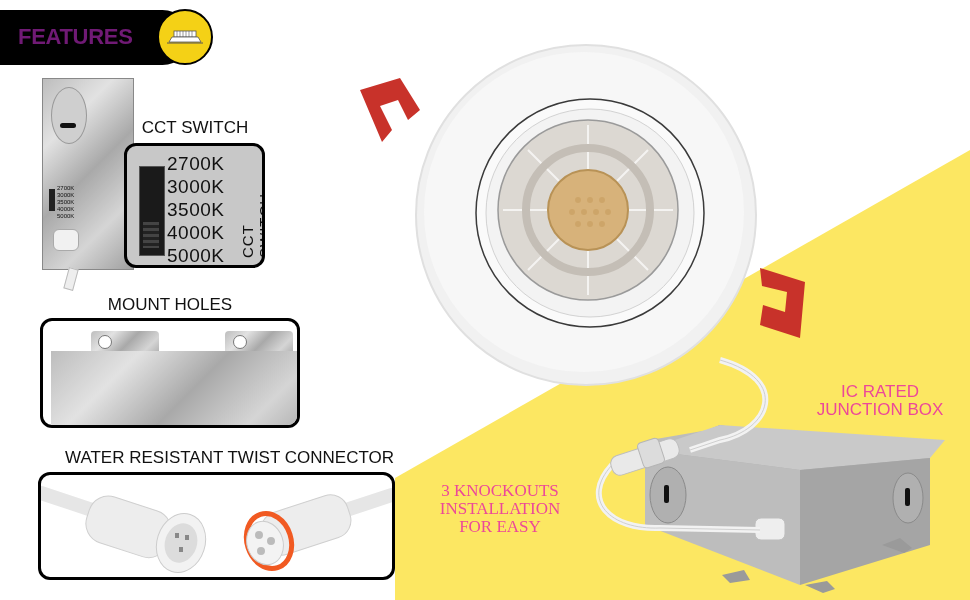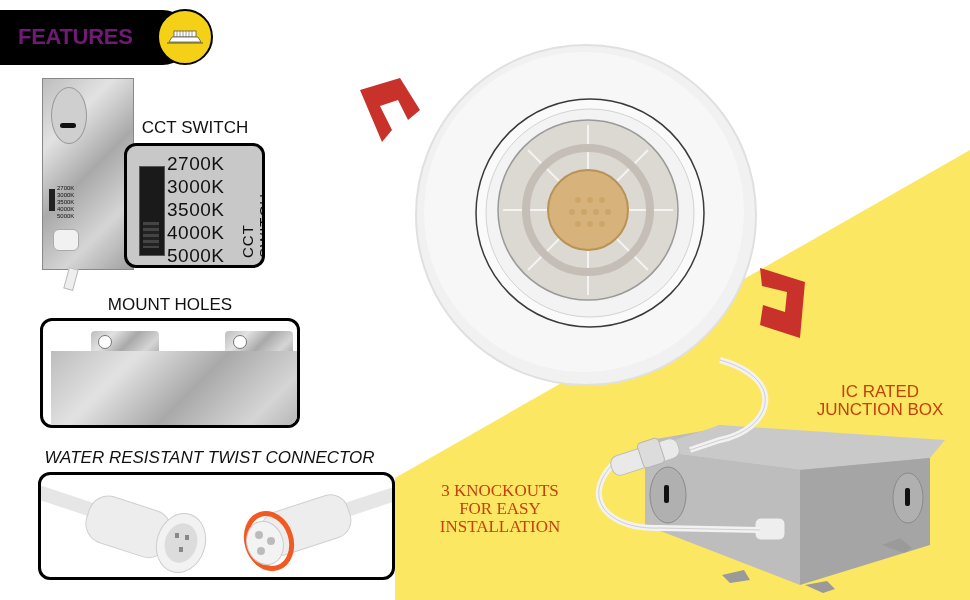--- a/index.html
+++ b/index.html
@@ -8,21 +8,21 @@
   #bg-svg { position:absolute; left:0; top:0; }
   .header-bar { left:0; top:10px; width:190px; height:55px; background:#000; border-radius:0 28px 28px 0; }
   .header-title { left:18px; top:24px; color:#701a75; font-weight:bold; font-size:22px; letter-spacing:-0.3px; }
   .header-badge { left:157px; top:9px; width:56px; height:56px; border-radius:50%; background:#f4d116; border:2px solid #000; box-sizing:border-box; }
   .caption { font-size:17px; color:#111; text-align:center; white-space:nowrap; }
   .frame { border:3px solid #000; border-radius:12px; box-sizing:border-box; overflow:hidden; background:#fff; }
   .metal { background: linear-gradient(135deg,#bdbdbd 0%,#e2e2e2 25%,#a9a9a9 50%,#d5d5d5 75%,#9f9f9f 100%); padding-left: 40px; }
   .cct-label { font-size:19px; color:#111; line-height:23px; letter-spacing:0.5px; }
   .vert { writing-mode:vertical-rl; transform:rotate(180deg); font-size:15px; letter-spacing:1px; }
   .tiny { font-size:6px; line-height:7px; color:#111; }
-  .callout { font-size:17px; text-align:center; line-height:18px; color:#c2410c; }
+  .callout { font-size:17px; text-align:center; line-height:18px; color:#ec4899; }
 </style>
 </head>
 <body>
 
 <svg id="bg-svg" width="970" height="600" viewBox="0 0 970 600">
   <polygon points="970,150 970,600 395,600 395,478" fill="#fce762"></polygon>
 
   <g>
     <polygon points="645,455 720,425 745,430 745,505 700,530 645,520" fill="#9e9e9e"></polygon>
     <polygon points="650,440 720,428 745,458 680,470" fill="#bcbcbc"></polygon>
@@ -142,21 +142,21 @@
 
 <div class="abs caption" style="left:40px; top:295px; width:260px;">MOUNT HOLES</div>
 <div class="abs frame" style="left:40px; top:318px; width:260px; height:110px;">
   <div class="abs metal" style="left:48px; top:10px; width:28px; height:30px; border-radius:4px 4px 0 0;"></div>
   <div class="abs" style="left:55px; top:14px; width:12px; height:12px; border-radius:50%; background:#fff; border:1px solid #777;"></div>
   <div class="abs metal" style="left:182px; top:10px; width:28px; height:30px; border-radius:4px 4px 0 0;"></div>
   <div class="abs" style="left:190px; top:14px; width:12px; height:12px; border-radius:50%; background:#fff; border:1px solid #777;"></div>
   <div class="abs metal" style="left:8px; top:30px; width:240px; height:80px;"></div>
 </div>
 
-<div class="abs caption" style="left:32px; top:448px; width:355px;font-style:italic;">WATER RESISTANT TWIST CONNECTOR</div>
+<div class="abs caption" style="left:52px; top:448px; width:355px;">WATER RESISTANT TWIST CONNECTOR</div>
 <div class="abs frame" style="left:38px; top:472px; width:357px; height:108px;">
   <svg width="351" height="102" viewBox="0 0 351 102">
     <path d="M0,18 L60,38" stroke="#e6e6e6" stroke-width="14" stroke-linecap="round"></path>
     <rect x="45" y="28" width="85" height="48" rx="20" fill="#ededed" stroke="#cfcfcf" transform="rotate(18 88 52)"></rect>
     <ellipse cx="140" cy="68" rx="24" ry="30" fill="#f2f2f2" stroke="#cccccc" transform="rotate(18 140 68)"></ellipse>
     <ellipse cx="140" cy="68" rx="16" ry="20" fill="#dcdcdc" transform="rotate(18 140 68)"></ellipse>
     <g fill="#888">
         <rect x="134" y="58" width="4" height="5"></rect>
         <rect x="144" y="60" width="4" height="5"></rect>
         <rect x="138" y="72" width="4" height="5"></rect>
@@ -172,15 +172,15 @@
       </g>
   </svg>
 </div>
 
 <div class="abs callout" style="left:800px; top:383px; width:160px;">
   <div>IC RATED</div>
   <div>JUNCTION BOX</div>
 </div>
 <div class="abs callout" style="left:425px; top:482px; width:150px;font-family:Liberation Serif, serif;">
   <div>3 KNOCKOUTS</div>
+  <div>INSTALLATION</div>
   <div>FOR EASY</div>
-  <div>INSTALLATION</div>
 </div>
 
 </body></html>

